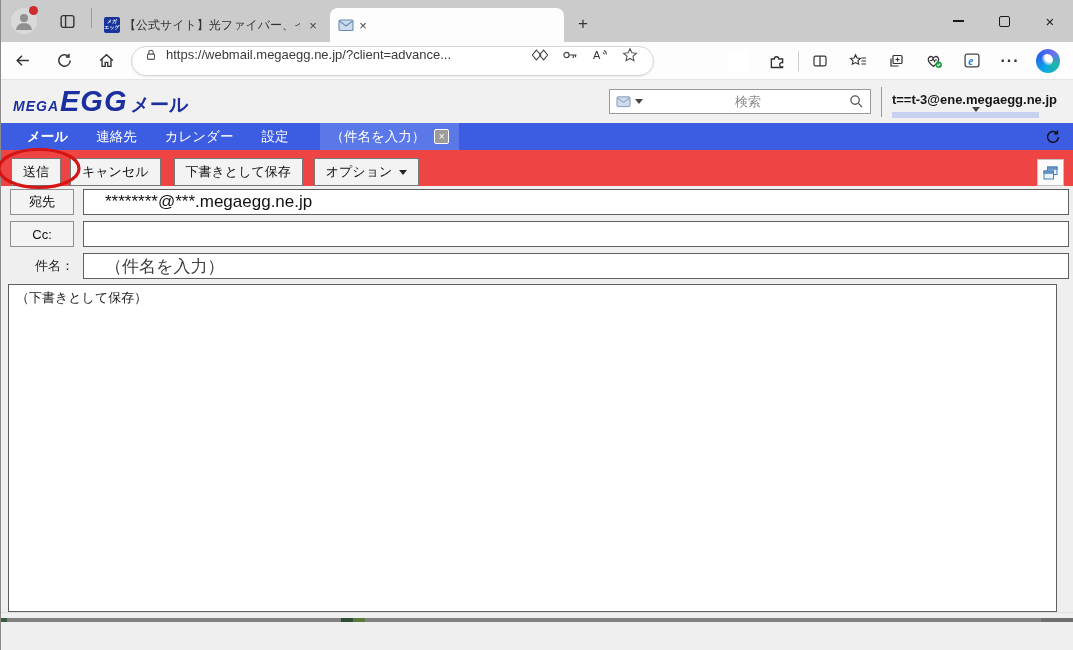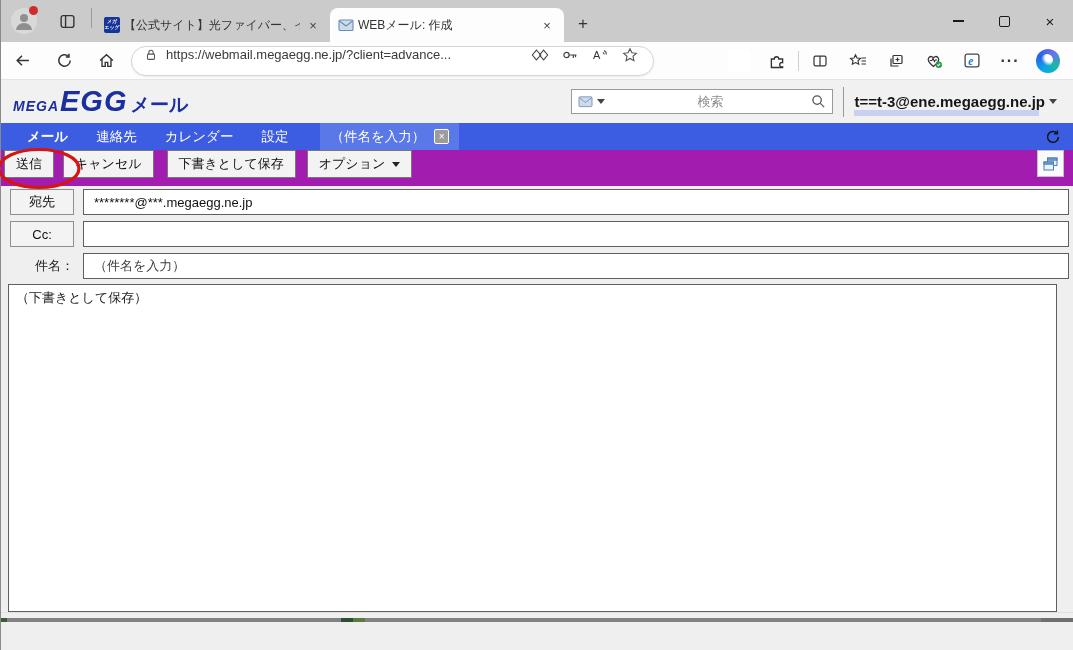--- a/index.html
+++ b/index.html
@@ -55,53 +55,53 @@
   .logo .egg { font-size:29px; font-weight:bold; font-style:italic; margin:0 3px 0 1px; letter-spacing:1px; }
   .logo .mail { font-size:19px; font-weight:bold; }
   .searchbox { margin-left:auto; width:262px; height:25px; background:#fff; border:1px solid #9a9a9a;
     display:flex; align-items:center; padding:0 6px; }
   .searchbox input { flex:1; border:none; outline:none; font-size:13px; color:#333; margin-left:4px; min-width:0;
     font-family:inherit;text-align:center; }
   .searchbox input::placeholder { color:#8a8a8a; }
   .caret { width:0; height:0; border-left:4px solid transparent; border-right:4px solid transparent;
     border-top:5px solid #444; display:inline-block; margin-left:4px; }
   .hdr-div { width:1px; height:30px; background:#9a9a9a; margin:0 10px; }
-  .account { display:flex; align-items:center; font-size:15px; font-weight:bold; color:#161616; position:relative;
-    padding-right:4px; cursor:pointer; }
+  .account { display:flex; align-items:center; font-size:13px; font-weight:bold; color:#161616; position:relative;
+    padding-right:4px; cursor:pointer;flex-direction:column; }
   .account .hl { position:absolute; left:0; bottom:-6px; width:calc(100% - 22px); height:6px; background:#c8d2f0; }
 
   
   .navbar { height:27px; background:#3c5ce1; display:flex; align-items:center; color:#fff; font-size:13.5px; }
   .nav-item { padding:0 2px; margin-left:24px; height:27px; display:flex; align-items:center; cursor:pointer; }
   .nav-item.first { font-weight:bold; }
   .navtab { margin-left:30px; height:27px; background:#5b78e8; display:flex; align-items:center; padding:0 10px; }
   .navtab .tclose { width:15px; height:15px; margin-left:9px; background:#9c9c9c; border:1px solid #fff;
     color:#fff; font-size:10px; line-height:13px; text-align:center; border-radius:2px; cursor:pointer; }
   .nav-reload { margin-left:auto; margin-right:12px; display:flex; align-items:center; }
 
   
-  .composebar { height:36px; background:#a21caf; display:flex; align-items:flex-start; padding-left:3px; position:relative; }
+  .composebar { height:36px; background:#ef4444; display:flex; align-items:flex-end; padding-left:10px; position:relative; }
   .btn { background:#f3f3f3; border:1px solid #777; font-size:13px; color:#111; padding:4px 11px; margin-right:9px;
     display:flex; align-items:center; cursor:pointer; font-family:inherit; }
   .btn .caret { border-top-color:#222; margin-left:7px; }
   .btn-cancel { margin-right:13px; }
   .btn-draft { margin-right:11px; }
   .popup-btn { margin-left:auto; margin-right:9px; width:27px; height:27px; background:#fafafa; border:1px solid #c2c2c2;
     display:flex; align-items:center; justify-content:center; cursor:pointer; }
   .red-ellipse { position:absolute; left:-6px; top:-5px; width:88px; height:47px; pointer-events:none; }
 
   
   .fields { background:#efefef; padding:2px 0 0 9px; }
   .frow { display:flex; align-items:center; height:28px; margin-bottom:4px; }
   .fbtn { width:64px; height:26px; background:#f3f3f3; border:1px solid #8f8f8f; font-size:13px; color:#111;
     display:flex; align-items:center; justify-content:center; cursor:pointer; font-family:inherit; }
   .fbtn .caret { border-top-color:#222; margin-left:6px; }
   .flabel { width:64px; text-align:right; font-size:13px; color:#222; }
   .finput { flex:1; margin-left:9px; margin-right:4px; height:26px; border:1px solid #5f5f5f; background:#fff;
-    font-size:13px; color:#111; padding:0 10px; outline:none; font-family:inherit; }
+    font-size:17px; color:#111; padding:0 21px; outline:none; font-family:inherit; }
   .finput.subj { color:#3d3d3d; }
 
   
   .bodyarea { margin:4px 16px 0 7px; height:328px; border:1px solid #5f5f5f; background:#fff;
     font-size:13px; color:#222; padding:4px 7px; }
 
   .pagebottom { height:6px; background:#efefef; border-top:1px solid #e0e0e0; }
   .taskbar { height:4px; background:linear-gradient(90deg,#3a5a3f 0 6px,#828282 6px 340px,#2e4d33 340px 352px,
     #5a7a40 352px 364px,#828282 364px 1040px,#6f6f6f 1040px 100%); }
 </style>
@@ -133,21 +133,20 @@
           <div>エッグ</div>
       </div>
       <span class="title">【公式サイト】光ファイバー、インターネッ...</span>
       <span class="close">×</span>
     </div>
     <div class="tab active">
       <svg class="favicon" width="16" height="16" viewBox="0 0 16 16">
         <rect x="1" y="3" width="14" height="10.5" rx="1" fill="#cddcec" stroke="#6a8cb0" stroke-width="1.1"></rect>
         <path d="M1.5 4 L8 9 L14.5 4" fill="none" stroke="#6a8cb0" stroke-width="1.1"></path>
       </svg>
-      <span class="title">WEBメール: 作成</span>
       <span class="close">×</span>
     </div>
     <div class="newtab">+</div>
     <div class="wincontrols">
       <div class="wc">
           <span class="minglyph"></span>
         </div>
       <div class="wc">
           <span class="maxglyph"></span>
         </div>

